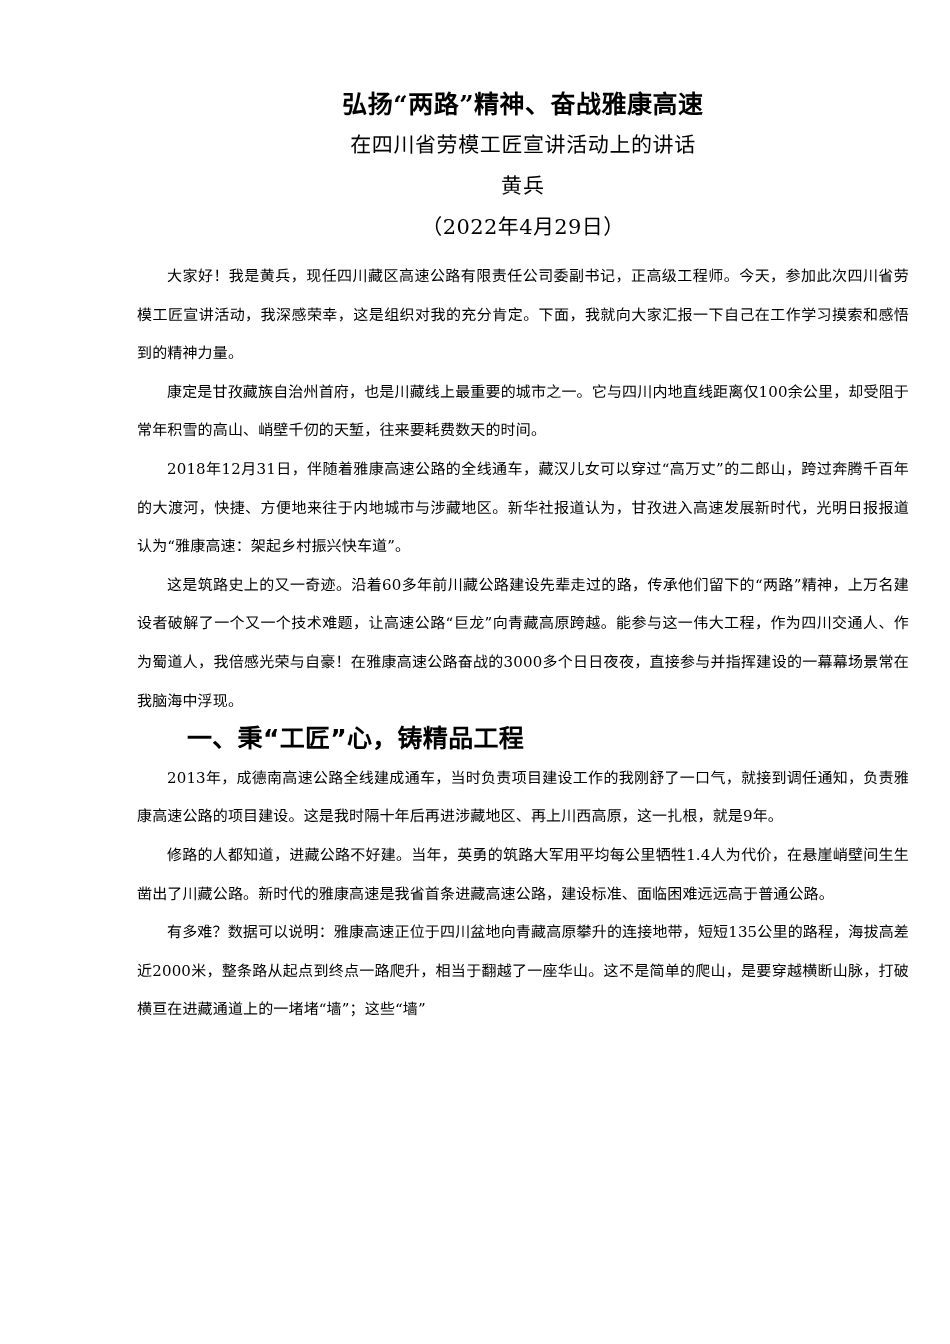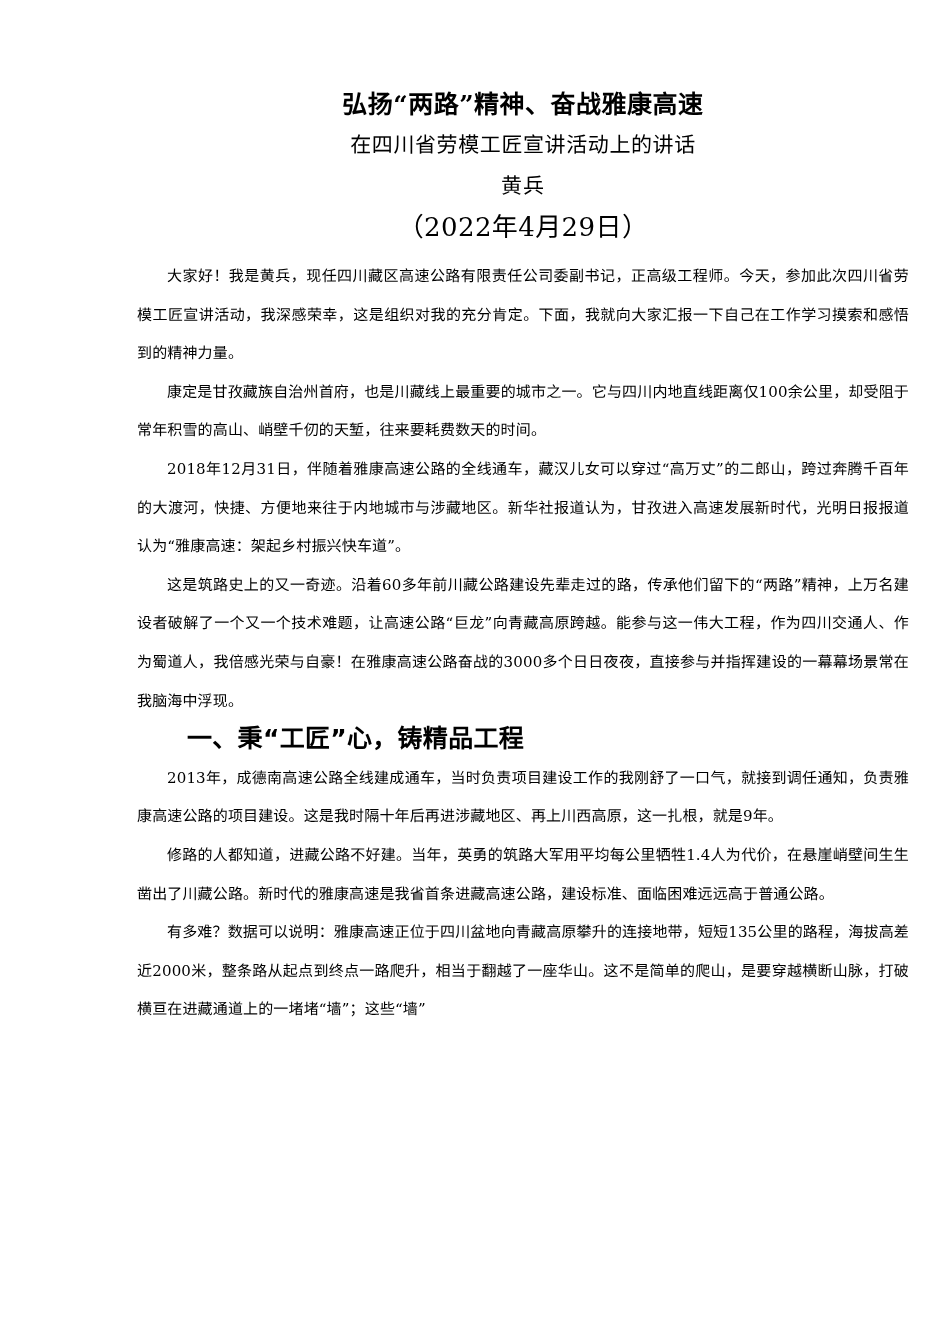--- a/index.html
+++ b/index.html
@@ -65,21 +65,21 @@
     font-weight: normal;
     font-size: 21px;
     line-height: 38px;
     letter-spacing: 1px;
     margin-top: 3px;
   }
 
   .doc-date {
     font-family: "DejaVu Serif", "Liberation Serif", serif;
     font-weight: normal;
-    font-size: 26px;
+    font-size: 21px;
     line-height: 38px;
     letter-spacing: 0.4px;
     text-align: center;
     margin-top: 3px;
   }
 
   
   .content {
     margin-top: 11px;
   }

